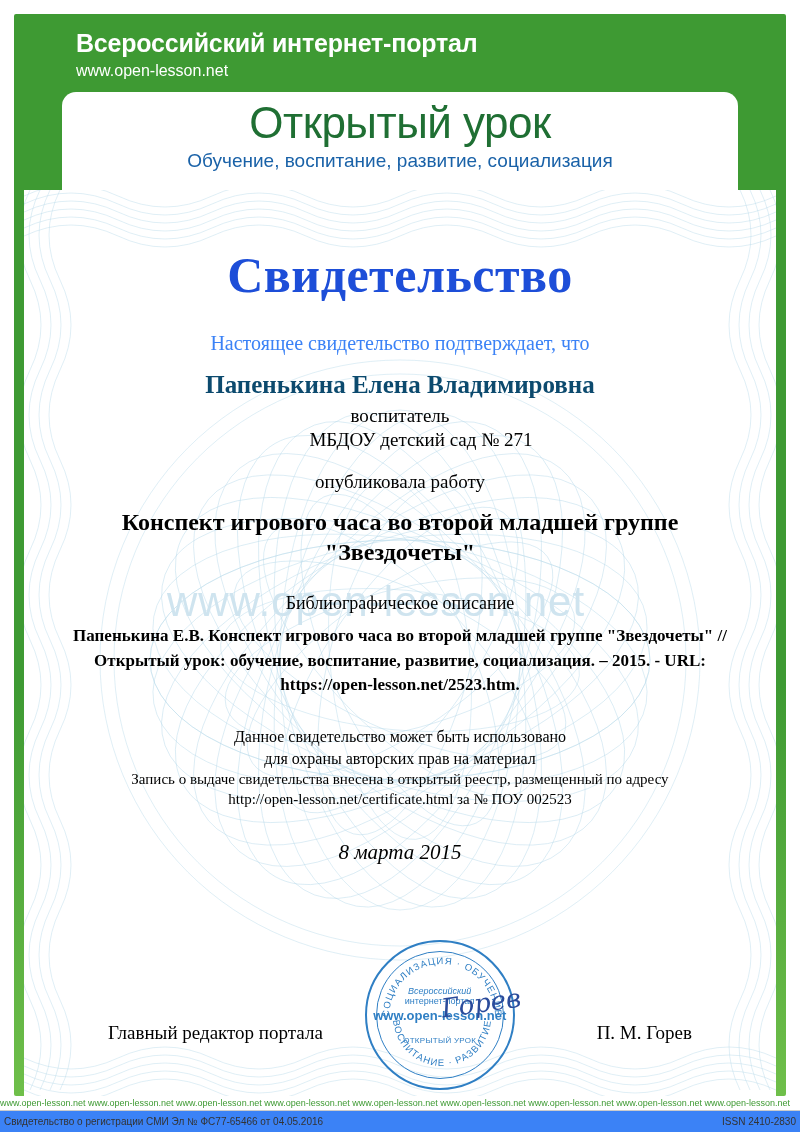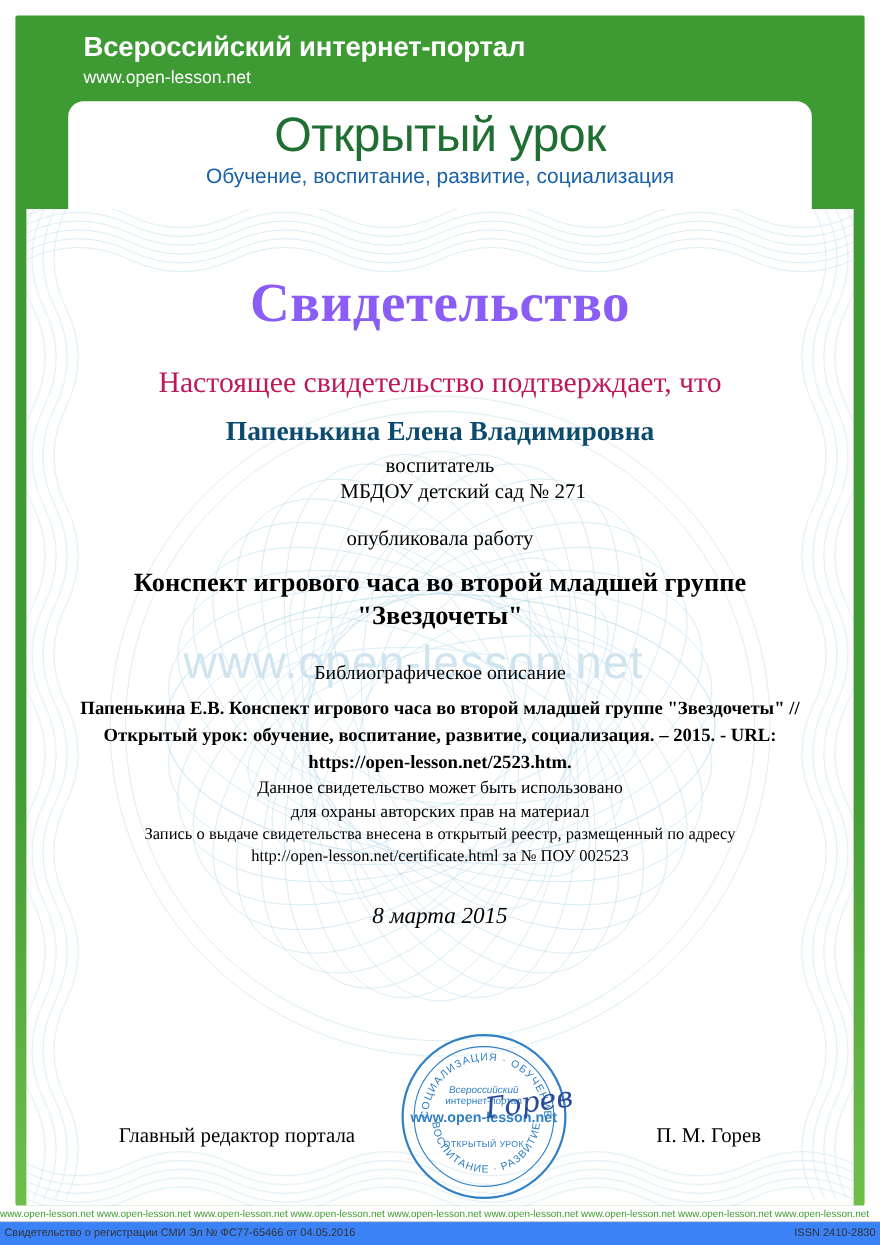--- a/index.html
+++ b/index.html
@@ -106,27 +106,27 @@
   
   .body {
     position: absolute;
     left: 24px; top: 190px;
     width: 752px; height: 906px;
     text-align: center;
   }
   .cert-title {
     font-size: 50px;
     font-weight: bold;
-    color: #8b5cf6;
+    color: #1d4ed8;
     margin-top: 56px;
     letter-spacing: 0.5px;
   }
   .line-confirm {
-    font-size: 27px;
-    color: #be185d;
+    font-size: 20px;
+    color: #3b82f6;
     margin-top: 28px;
   }
   .person-name {
     font-size: 25px;
     font-weight: bold;
     color: #0c4a6e;
     margin-top: 16px;
   }
   .person-role {
     font-size: 19px;
@@ -154,20 +154,21 @@
   }
   .biblio-text {
     font-size: 17px;
     font-weight: bold;
     margin-top: 10px;
     line-height: 1.45;
     padding: 0 44px;
   }
   .note {
     font-size: 16px;
+    margin-top: 28px;
     line-height: 1.35;
   }
   .note .small {
     font-size: 15px;
   }
   .date {
     font-style: italic;
     font-size: 21px;
     margin-top: 30px;
   }

